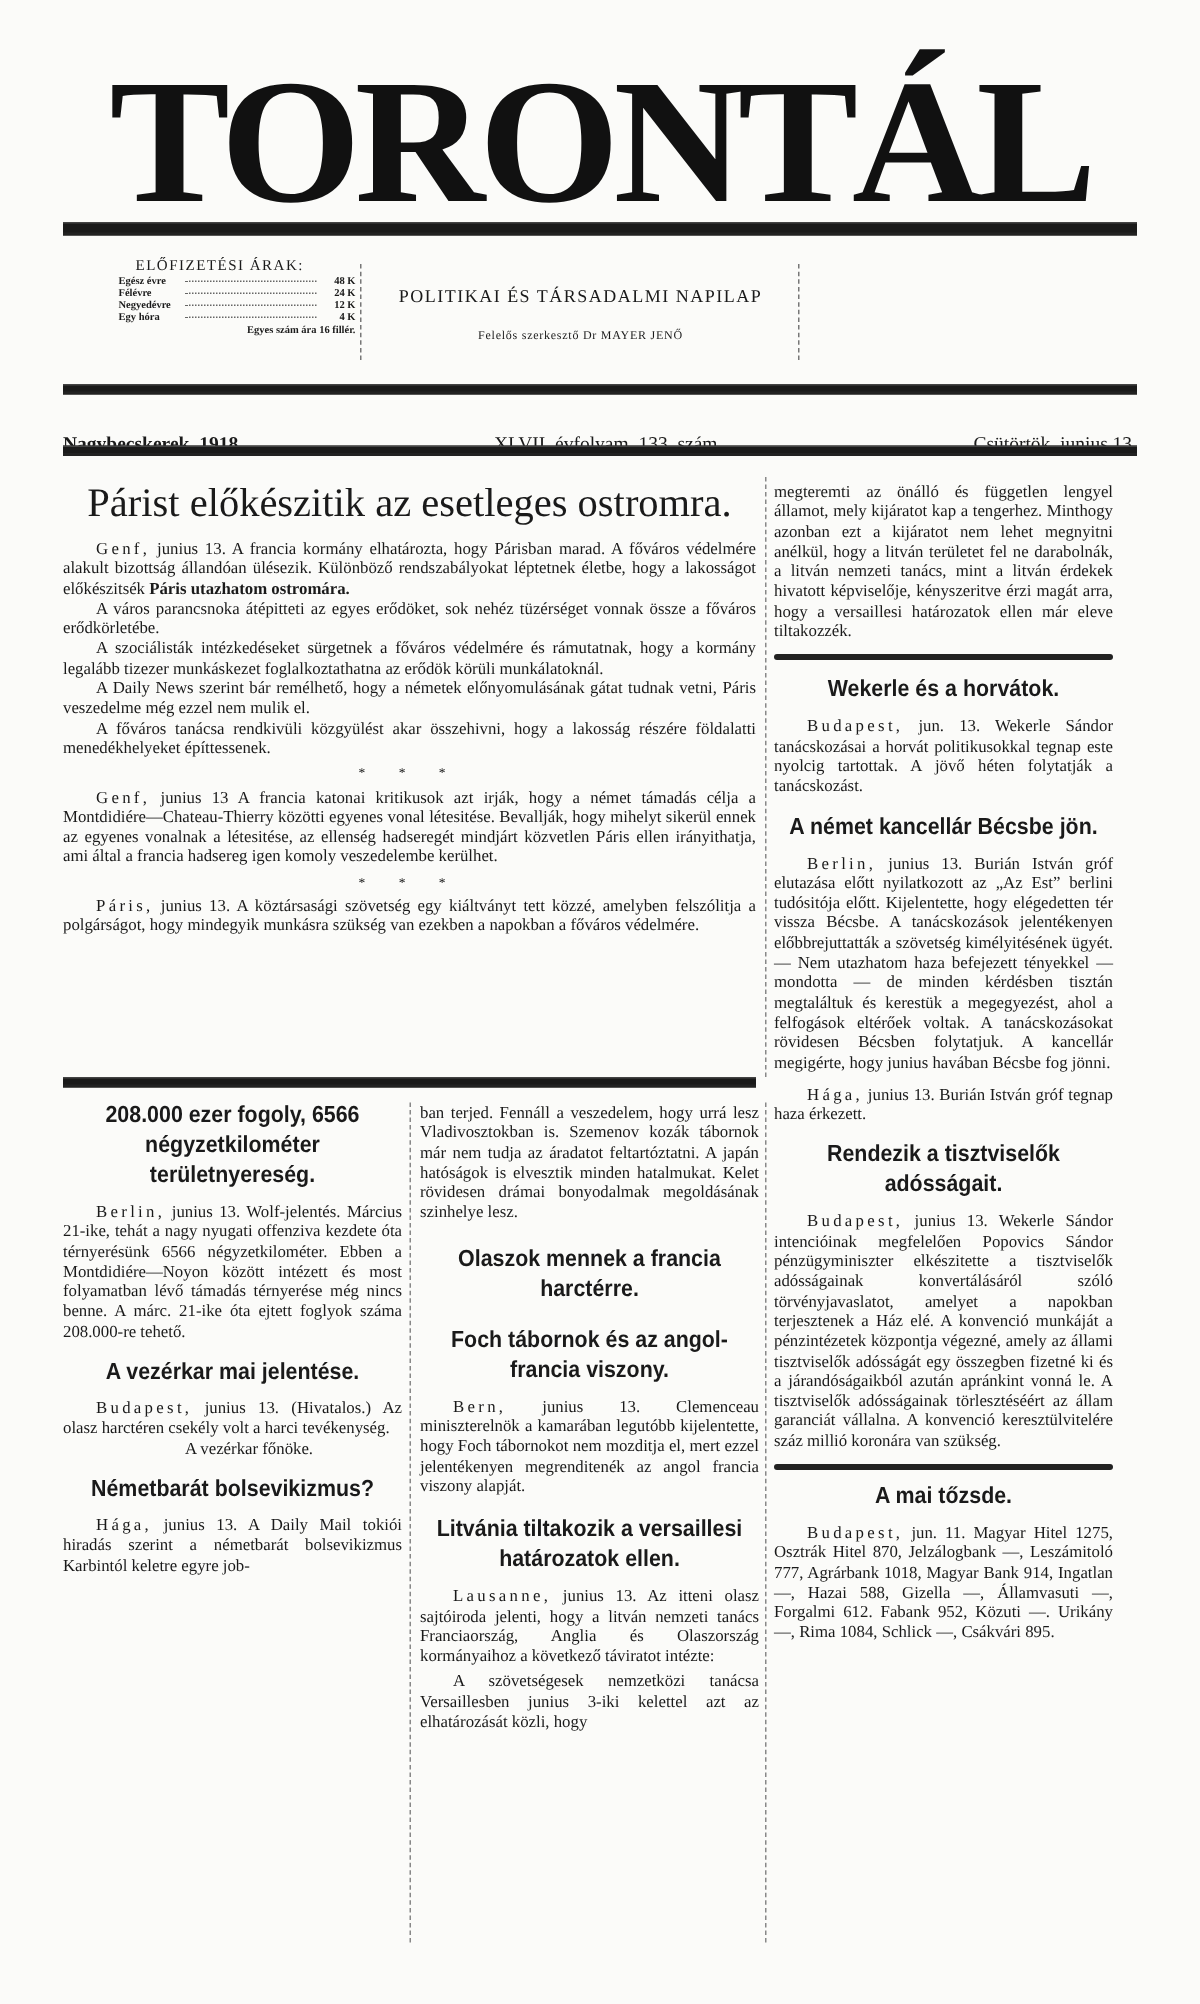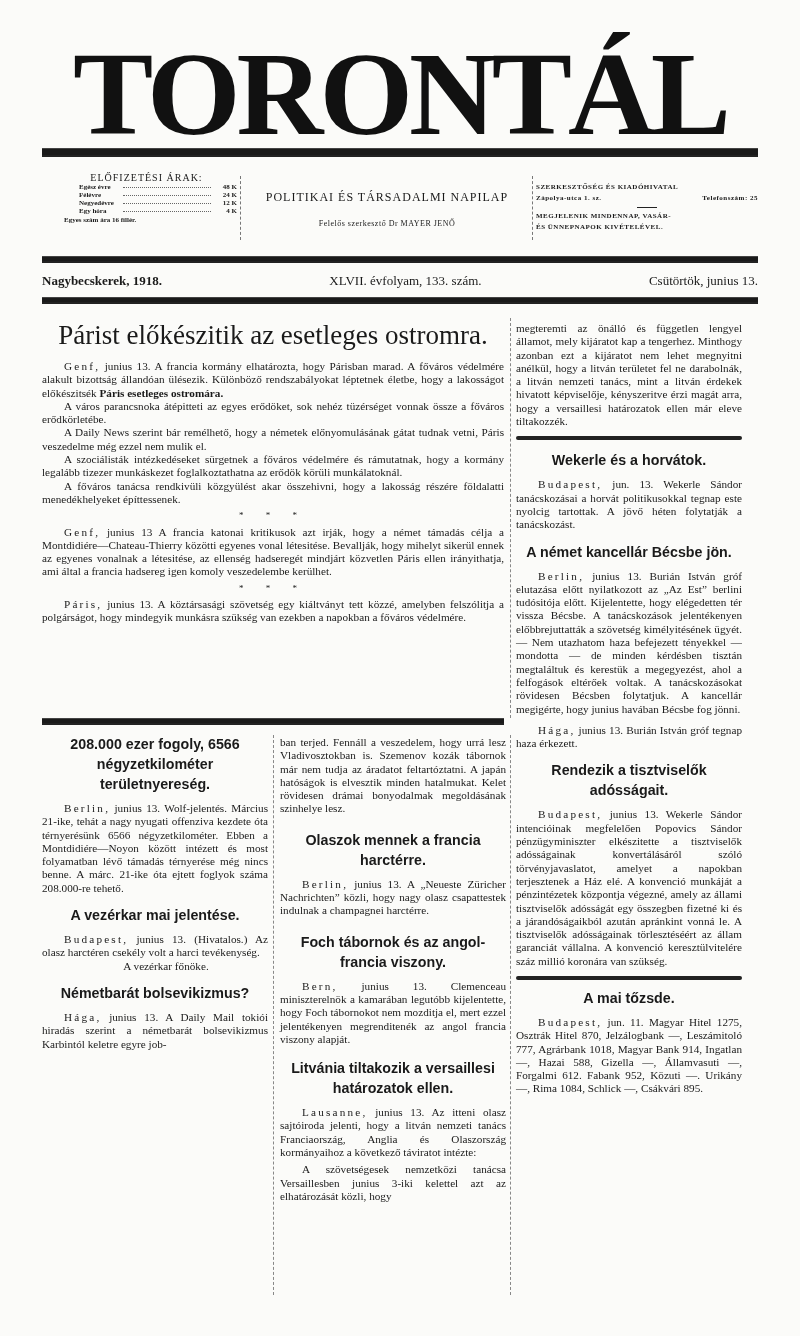--- a/index.html
+++ b/index.html
@@ -8,28 +8,28 @@
   .masthead { position:absolute; left:42px; top:40px; width:716px; height:110px; text-align:center; }
   .masthead .title { font-family:"Liberation Serif", "DejaVu Serif", serif; font-weight:bold; font-size:118px; letter-spacing:-4px; line-height:110px; color:#111; transform:scaleX(1.02); display:block; }
   .rule-thick { position:absolute; height:6px; background:#1a1a1a; border-top:1px solid #444; border-bottom:2px solid #222; }
   .subhead { position:absolute; left:42px; top:172px; width:716px; height:78px; font-size:8px; }
   .prices { position:absolute; left:0; top:0; width:195px; }
   .prices .ptitle { text-align:center; font-size:10px; letter-spacing:1px; margin-left:14px; }
   .prices .row { display:flex; font-size:7px; font-weight:bold; line-height:8px; }
   .prices .row .lbl { width:40px;padding-left:37px; }
   .prices .row .dots { flex:1; border-bottom:1px dotted #666; margin:0 4px 3px; }
   .prices .row .val { width:22px; text-align:right; }
-  .prices .single { text-align:left; font-size:7px; font-weight:bold; margin-top:1px; margin-left:22px; }
+  .prices .single { text-align:right; font-size:7px; font-weight:bold; margin-top:1px; margin-left:22px; }
   .vsep { position:absolute; top:4px; width:0; height:64px; border-left:1px dashed #777; }
   .center-info { position:absolute; left:205px; top:0; width:280px; text-align:center; }
   .center-info .kind { font-size:12px; letter-spacing:1px; margin-top:18px; }
   .center-info .editor { font-size:8px; margin-top:14px; letter-spacing:0.5px; }
   .right-info { position:absolute; left:494px; top:10px; width:222px; font-size:7px; font-weight:bold; letter-spacing:0.5px; line-height:11px; }
   .right-info .hr { width:20px; height:1px; background:#222; margin:3px auto; }
-  .dateline { position:absolute; left:42px; top:273px; width:716px; display:flex; justify-content:space-between; font-size:13px; }
+  .dateline { position:absolute; left:42px; top:288px; width:716px; display:flex; justify-content:space-between; font-size:13px; }
   .dateline .left { font-weight:bold; }
   .col { position:absolute; font-size:11.2px; line-height:13.3px; text-align:justify; }
   .col p { margin:0; text-indent:22px; }
   .col p.noind { text-indent:0; }
   .spaced { letter-spacing:2.2px; }
   .h-serif { font-family:"Liberation Serif", "DejaVu Serif", serif; font-size:27px; line-height:30px; text-align:center; margin:0 0 10px; font-weight:normal; }
   .h-sans { font-family:"Liberation Sans", "DejaVu Sans", sans-serif; font-weight:bold; font-size:15.5px; line-height:20px; text-align:center; margin:10px 0 8px; transform:scaleX(0.92); }
   .stars { text-align:center; font-size:9px; letter-spacing:10px; margin:3px 0; }
   .sign { text-align:center; margin-right:28px; }
   .section-rule { height:4px; background:#222; margin:8px 0; border-radius:2px; }
@@ -69,46 +69,36 @@
           <span class="val">4 K</span>
         </div>
       <div class="single">Egyes szám ára 16 fillér.</div>
     </div>
     <div class="vsep" style="left:198px;"></div>
     <div class="center-info">
       <div class="kind">POLITIKAI ÉS TÁRSADALMI NAPILAP</div>
       <div class="editor">Felelős szerkesztő  Dr  MAYER JENŐ</div>
     </div>
     <div class="vsep" style="left:490px;"></div>
-    <div class="right-info">
-      <div>SZERKESZTŐSÉG ÉS KIADÓHIVATAL</div>
-      <div style="display:flex; justify-content:space-between;">
-        <span>Zápolya-utca 1. sz.</span>
-        <span>Telefonszám: 25</span>
-      </div>
-      <div class="hr"></div>
-      <div>MEGJELENIK MINDENNAP, VASÁR-</div>
-      <div>ÉS ÜNNEPNAPOK KIVÉTELÉVEL.</div>
-    </div>
   </div>
   <div class="rule-thick" style="left:42px; top:256px; width:716px; height:4px;"></div>
 
   <div class="dateline">
     <span class="left">Nagybecskerek, 1918.</span>
     <span>XLVII. évfolyam, 133. szám.</span>
     <span>Csütörtök, junius 13.</span>
   </div>
   <div class="rule-thick" style="left:42px; top:297px; width:716px; height:4px;"></div>
 
   <div class="col" style="left:42px; top:320px; width:462px;">
     <h1 class="h-serif">Párist előkészitik az esetleges ostromra.</h1>
-    <p><span class="spaced">Genf,</span><span> junius 13. A francia kormány elhatározta, hogy Párisban marad. A főváros védelmére alakult bizottság állandóan ülésezik. Különböző rendszabályokat léptetnek életbe, hogy a lakosságot előkészitsék </span><b>Páris esetleges ostromára.</b></p>
+    <p><span class="spaced">Genf,</span><span> junius 13. A francia kormány elhatározta, hogy Párisban marad. A főváros védelmére alakult bizottság állandóan ülésezik. Különböző rendszabályokat léptetnek életbe, hogy a lakosságot előkészitsék </span><b>Páris utazhatom ostromára.</b></p>
     <p>A város parancsnoka átépitteti az egyes erődöket, sok nehéz tüzérséget vonnak össze a főváros erődkörletébe.</p>
+    <p>A szociálisták intézkedéseket sürgetnek a főváros védelmére és rámutatnak, hogy a kormány legalább tizezer munkáskezet foglalkoztathatna az erődök körüli munkálatoknál.</p>
     <p>A Daily News szerint bár remélhető, hogy a németek előnyomulásának gátat tudnak vetni, Páris veszedelme még ezzel nem mulik el.</p>
-    <p>A szociálisták intézkedéseket sürgetnek a főváros védelmére és rámutatnak, hogy a kormány legalább tizezer munkáskezet foglalkoztathatna az erődök körüli munkálatoknál.</p>
     <p>A főváros tanácsa rendkivüli közgyülést akar összehivni, hogy a lakosság részére földalatti menedékhelyeket építtessenek.</p>
     <div class="stars">* * *</div>
     <p><span class="spaced">Genf,</span><span> junius 13  A francia katonai kritikusok azt irják, hogy a német támadás célja a Montdidiére—Chateau-Thierry közötti egyenes vonal létesitése. Bevallják, hogy mihelyt sikerül ennek az egyenes vonalnak a létesitése, az ellenség hadseregét mindjárt közvetlen Páris ellen irányithatja, ami által a francia hadsereg igen komoly veszedelembe kerülhet.</span></p>
     <div class="stars">* * *</div>
     <p><span class="spaced">Páris,</span><span> junius 13. A köztársasági szövetség egy kiáltványt tett közzé, amelyben felszólitja a polgárságot, hogy mindegyik munkásra szükség van ezekben a napokban a főváros védelmére.</span></p>
   </div>
 
   <div class="col-divider" style="left:510px; top:318px; height:400px;"></div>
 
   <div class="col" style="left:516px; top:322px; width:226px;">
@@ -155,21 +145,20 @@
       <p><span class="spaced">Hága,</span><span> junius 13. A Daily Mail tokiói hiradás szerint a németbarát bolsevikizmus Karbintól keletre egyre job-</span></p>
     </div>
   </div>
 
   <div class="col-divider" style="left:273px; top:735px; height:560px;"></div>
 
   <div class="col" style="left:280px; top:736px; width:226px;">
     <p class="noind">ban terjed. Fennáll a veszedelem, hogy urrá lesz Vladivosztokban is. Szemenov kozák tábornok már nem tudja az áradatot feltartóztatni. A japán hatóságok is elvesztik minden hatalmukat. Kelet rövidesen drámai bonyodalmak megoldásának szinhelye lesz.</p>
     <div>
       <div class="h-sans" style="margin-top:14px;">Olaszok mennek a francia harctérre.</div>
-      <p><span class="spaced">Berlin,</span><span> junius 13. A „Neueste Züricher Nachrichten” közli, hogy nagy olasz csapattestek indulnak a champagnei harctérre.</span></p>
     </div>
     <div>
       <div class="h-sans" style="margin-top:14px;">Foch tábornok és az angol-francia viszony.</div>
       <p><span class="spaced">Bern,</span><span> junius 13. Clemenceau miniszterelnök a kamarában legutóbb kijelentette, hogy Foch tábornokot nem mozditja el, mert ezzel jelentékenyen megrenditenék az angol francia viszony alapját.</span></p>
     </div>
     <div>
       <div class="h-sans" style="margin-top:12px;">Litvánia tiltakozik a versaillesi határozatok ellen.</div>
       <p><span class="spaced">Lausanne,</span><span> junius 13. Az itteni olasz sajtóiroda jelenti, hogy a litván nemzeti tanács Franciaország, Anglia és Olaszország kormányaihoz a következő táviratot intézte:</span></p>
       <p style="margin-top:4px;">A szövetségesek nemzetközi tanácsa Versaillesben junius 3-iki kelettel azt az elhatározását közli, hogy</p>
     </div>

